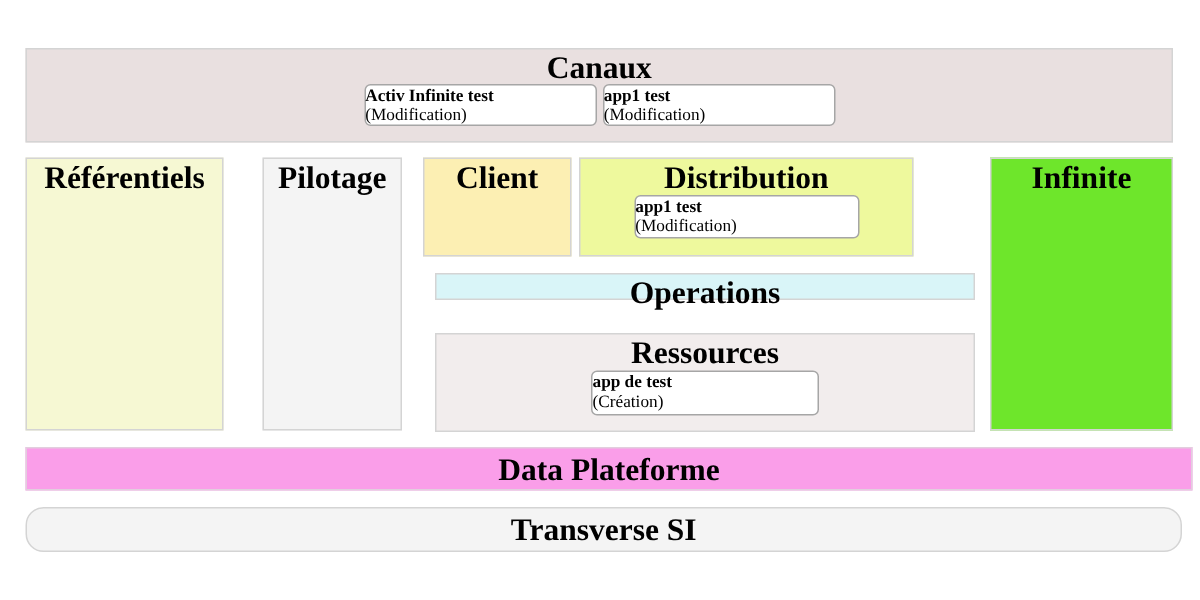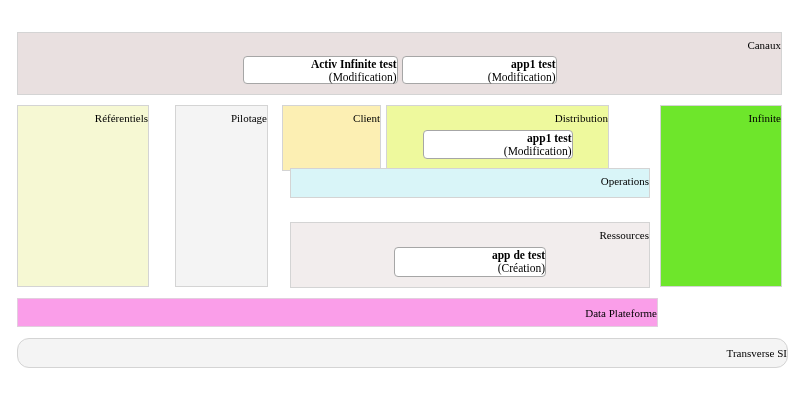--- a/index.html
+++ b/index.html
@@ -1,44 +1,44 @@
 <!DOCTYPE html>
 <html style="--border: #d4d4d4; --card-bg: #ffffff; --card-border: #a6a6a6; --canaux-bg: #e9e0e0; --referentiels-bg: #f6f8d3; --pilotage-bg: #f4f4f4; --client-bg: #fcefb3; --distribution-bg: #eef99d; --operations-bg: #d9f5f8; --ressources-bg: #f2eded; --echanges-bg: #6ee62b; --data-plateforme-bg: #fa9ee9; --data-plateforme-border: #e2cede; --transverse-bg: #f4f4f4;"><head>
 <meta charset="utf-8">
 <style>
   html,body{margin:0;padding:0;background:#ffffff;}
   .stage{
     position:relative;width:800px;height:400px;background:#ffffff;overflow:hidden;
     font-family:"Liberation Serif","DejaVu Serif",serif;color:#000;
   }
   .block{position:absolute;box-sizing:border-box;border:1px solid var(--border,#d4d4d4);}
-  .title{font-weight:normal;font-size:11px;line-height:18px;text-align:right;padding-top:3px;white-space:nowrap;}
+  .title{font-weight:bold;font-size:21px;line-height:18px;text-align:center;padding-top:3px;white-space:nowrap;}
   .bar .title{padding-top:5px;}
   .cards-row{display:flex;justify-content:center;gap:4px;margin-top:2px;}
   .card{
     box-sizing:border-box;background:var(--card-bg,#fff);
     border:1px solid var(--card-border,#a6a6a6);border-radius:4px;
-    text-align:right;font-size:11.5px;line-height:13px;padding-top:1px;
+    text-align:left;font-size:11.5px;line-height:13px;padding-top:1px;
   }
   .card .name{font-weight:bold;}
   .card.centered{margin:3px auto 0 auto;}
 
   
   #canaux{left:17px;top:32px;width:765px;height:63px;background:var(--canaux-bg);}
   #canaux .card{width:155px;height:28px;}
   #referentiels{left:17px;top:105px;width:132px;height:182px;background:var(--referentiels-bg);}
   #pilotage{left:175px;top:105px;width:93px;height:182px;background:var(--pilotage-bg);}
   #client{left:282px;top:105px;width:99px;height:66px;background:var(--client-bg);}
   #distribution{left:386px;top:105px;width:223px;height:66px;background:var(--distribution-bg);}
   #distribution .card{width:150px;height:29px;}
-  #operations{left:290px;top:168px;width:360px;height:30px;background:var(--operations-bg);}
+  #operations{left:290px;top:182px;width:360px;height:18px;background:var(--operations-bg);}
   #ressources{left:290px;top:222px;width:360px;height:66px;background:var(--ressources-bg);}
   #ressources .card{width:152px;height:30px;}
   #echanges{left:660px;top:105px;width:122px;height:182px;background:var(--echanges-bg);}
-  #data-plateforme{left:17px;top:298px;width:641px;height:29px;background:var(--data-plateforme-bg);border-color:var(--data-plateforme-border,#e2cede);}
+  #data-plateforme{left:17px;top:298px;width:778px;height:29px;background:var(--data-plateforme-bg);border-color:var(--data-plateforme-border,#e2cede);}
   #transverse-si{left:17px;top:338px;width:771px;height:30px;background:var(--transverse-bg);border-radius:12px;}
 </style>
 </head>
 <body>
 
 <div class="stage">
 
   <div class="block" id="canaux">
     <div class="title">Canaux</div>
     <div class="cards-row">

